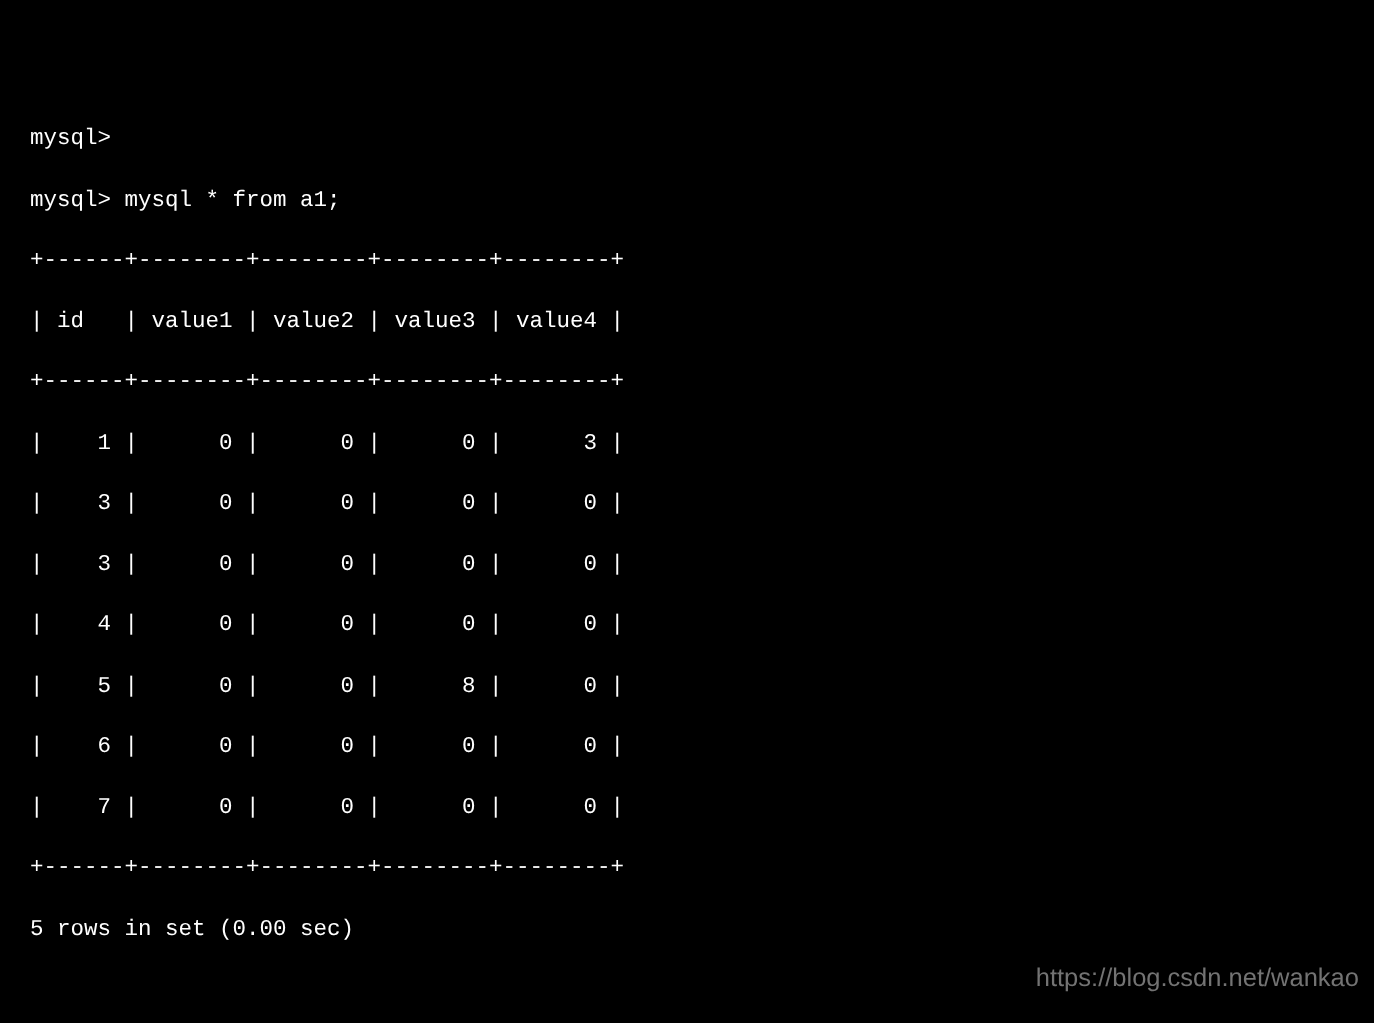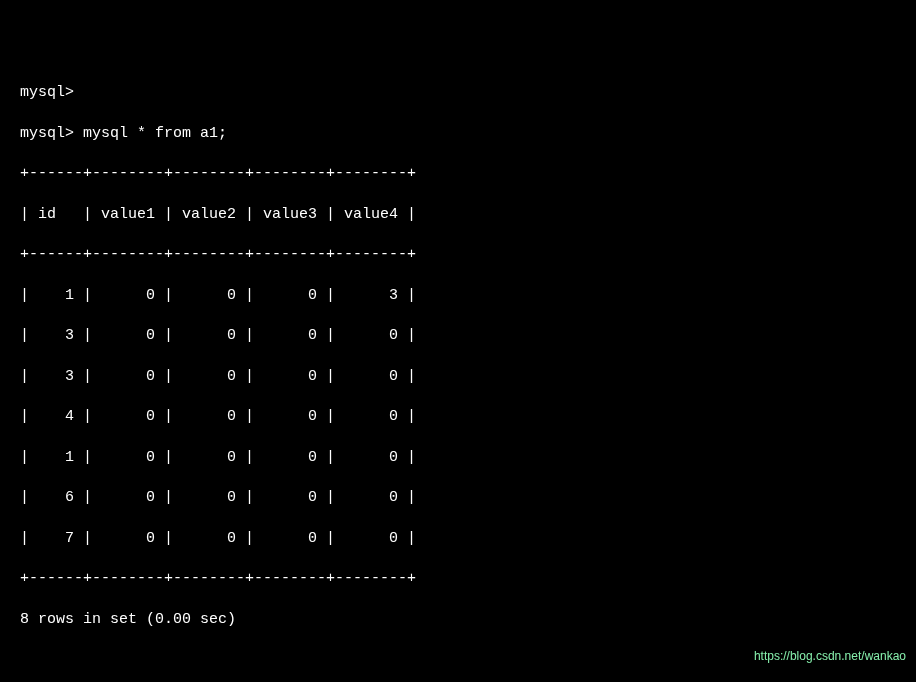--- a/index.html
+++ b/index.html
@@ -21,45 +21,45 @@
       white-space: pre;
     }
     .line {
       white-space: pre;
       margin-left: 20px;
     }
     .watermark {
       position: absolute;
       bottom: 18px;
       right: 10px;
-      color: #86efac;
+      color: #737373;
       font-family: Arial, sans-serif;
-      font-size: 12px;
+      font-size: 17px;
       white-space: nowrap;
     }
   </style>
 </head>
 <body>
 
 
 
 <div class="line"><span>mysql&gt;</span></div>
 <div class="line"><span>mysql&gt; </span><span>mysql * from a1;</span></div>
 <div class="line">+------+--------+--------+--------+--------+</div>
 <div class="line">| id   | value1 | value2 | value3 | value4 |</div>
 <div class="line">+------+--------+--------+--------+--------+</div>
 <div class="line">|    1 |      0 |      0 |      0 |      3 |</div>
 <div class="line">|    3 |      0 |      0 |      0 |      0 |</div>
 <div class="line">|    3 |      0 |      0 |      0 |      0 |</div>
 <div class="line">|    4 |      0 |      0 |      0 |      0 |</div>
-<div class="line">|    1 |      0 |      0 |      0 |      0 |</div>
+<div class="line">|    5 |      0 |      0 |      8 |      0 |</div>
 <div class="line">|    6 |      0 |      0 |      0 |      0 |</div>
 <div class="line">|    7 |      0 |      0 |      0 |      0 |</div>
 <div class="line">+------+--------+--------+--------+--------+</div>
-<div class="line">8 rows in set (0.00 sec)</div>
+<div class="line">5 rows in set (0.00 sec)</div>
 <div class="line"> </div>
 
 
 
 
 
 
 
 
 

